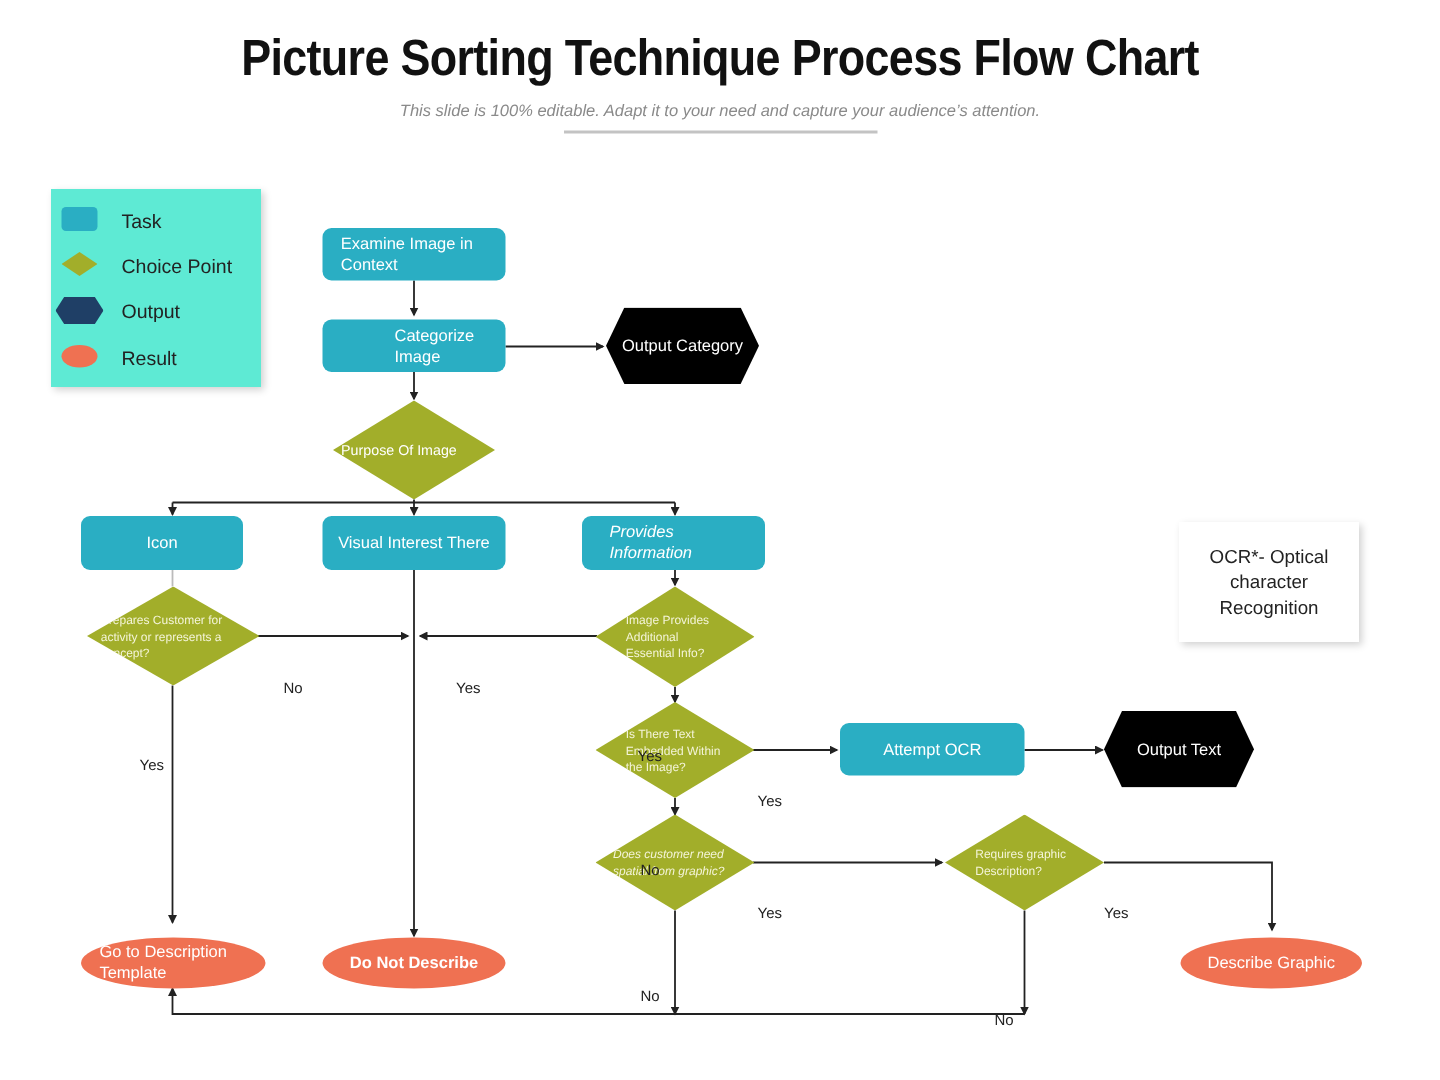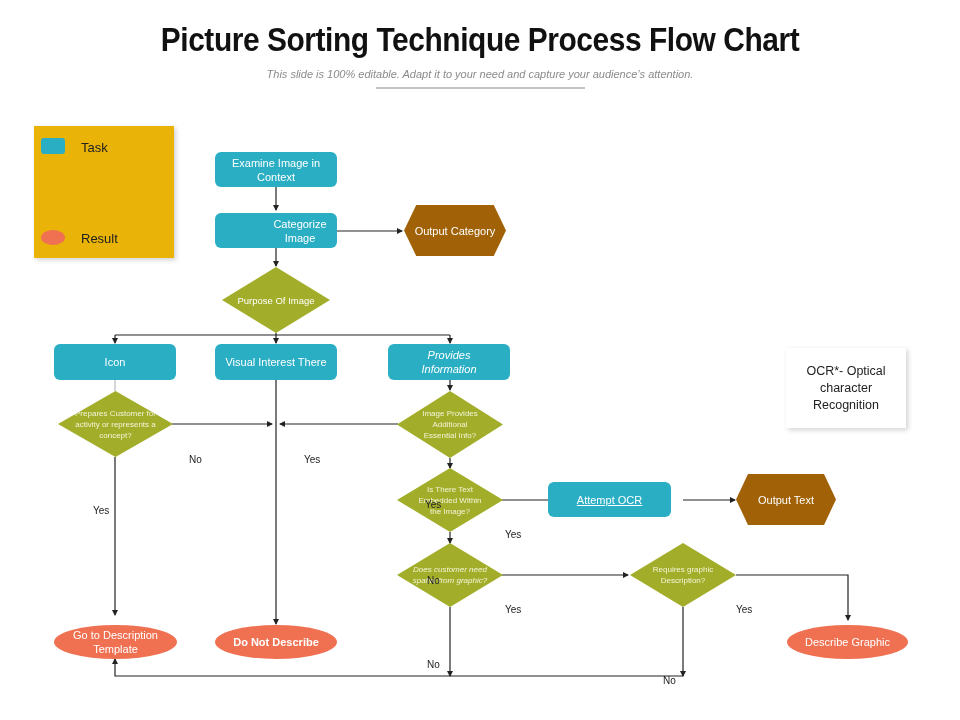--- a/index.html
+++ b/index.html
@@ -1,48 +1,56 @@
 <!DOCTYPE html>
 <html><head>
 <meta charset="utf-8">
 <style>
   html, body { margin: 0; padding: 0; background: #ffffff; }
   body { width: 960px; height: 720px; position: relative; overflow: hidden; font-family: "Liberation Sans", sans-serif; }
   .title { position: absolute; left: 0; width: 960px; top: 20px; text-align: center; font-family: "Liberation Sans", sans-serif; font-weight: bold; font-size: 34px; color: #111; letter-spacing: -0.5px; transform: scaleX(0.88); transform-origin: center; }
   .subtitle { position: absolute; left: 0; width: 960px; top: 68px; text-align: center; font-style: italic; font-size: 11px; color: #8a8a8a; }
   .title-rule { position: absolute; left: 376px; top: 87px; width: 209px; height: 2px; background: #c3c3c3; }
 
-  .legend { position: absolute; left: 34px; top: 126px; width: 140px; height: 132px; background: #eab308; box-shadow: 2px 2px 5px rgba(0,0,0,0.18); }
+  .legend { position: absolute; left: 34px; top: 126px; width: 140px; height: 132px; background: #5eead4; box-shadow: 2px 2px 5px rgba(0,0,0,0.18); }
   .legend-item { position: absolute; left: 0; height: 20px; width: 140px; }
   .legend-label { position: absolute; left: 47px; top: 2px; font-size: 13px; color: #222; }
   .legend-sw { position: absolute; }
 
   .note { position: absolute; left: 786px; top: 348px; width: 120px; height: 80px; background: #fff; box-shadow: 2px 2px 5px rgba(0,0,0,0.18); display: flex; align-items: center; justify-content: center; text-align: center; font-size: 12.5px; line-height: 17px; color: #222; }
 
   svg.flow { position: absolute; left: 0; top: 0; }
-  .node { position: absolute; display: flex; align-items: center; justify-content: center; text-align: center; color: #ffffff; box-sizing: border-box; }
+  .node { position: absolute; display: flex; align-items: center; justify-content: center; text-align: left; color: #ffffff; box-sizing: border-box; }
   .task { background: #2aaec3; border-radius: 6px; font-size: 11px; line-height: 14px; }
   .result { background: #ef7152; border-radius: 50%; font-size: 11px; line-height: 14px; }
-  .output { background: #a16207; clip-path: polygon(12% 0, 88% 0, 100% 50%, 88% 100%, 12% 100%, 0 50%); font-size: 11px; }
+  .output { background: #000000; clip-path: polygon(12% 0, 88% 0, 100% 50%, 88% 100%, 12% 100%, 0 50%); font-size: 11px; }
   .choice { background: #a2ae2a; clip-path: polygon(50% 0, 100% 50%, 50% 100%, 0 50%); }
   .choice span { display: block; width: 62%; font-size: 8px; line-height: 11px; color: #f4f4d8; }
   .choice.big span { font-size: 9.5px; width: 70%; color: #ffffff; }
   .lbl { position: absolute; font-size: 10px; color: #222; margin-top: 44px; }
 </style>
 </head>
 <body>
 
 <div class="title">Picture Sorting Technique Process Flow Chart</div>
 <div class="subtitle">This slide is 100% editable. Adapt it to your need and capture your audience’s attention.</div>
 <div class="title-rule"></div>
 
 <div class="legend">
   <div class="legend-item" style="top:12px">
     <div class="legend-sw" style="left:7px;top:0;width:24px;height:16px;background:#2aaec3;border-radius:3px;"></div>
     <span class="legend-label">Task</span>
+  </div>
+  <div class="legend-item" style="top:42px">
+    <div class="legend-sw" style="left:7px;top:0;width:24px;height:16px;background:#a2ae2a;clip-path:polygon(50% 0,100% 50%,50% 100%,0 50%);"></div>
+    <span class="legend-label">Choice Point</span>
+  </div>
+  <div class="legend-item" style="top:72px">
+    <div class="legend-sw" style="left:3px;top:0;width:32px;height:18px;background:#1f3f66;clip-path:polygon(18% 0,82% 0,100% 50%,82% 100%,18% 100%,0 50%);"></div>
+    <span class="legend-label">Output</span>
   </div>
   <div class="legend-item" style="top:103px">
     <div class="legend-sw" style="left:7px;top:1px;width:24px;height:15px;background:#ef7152;border-radius:50%;"></div>
     <span class="legend-label">Result</span>
   </div>
 </div>
 
 <svg class="flow" width="960" height="720">
   <defs>
     <marker id="arr" markerWidth="6" markerHeight="6" refX="5" refY="3" orient="auto" markerUnits="userSpaceOnUse">
@@ -82,40 +90,40 @@
 <div class="node task" style="left:215px;top:213px;width:122px;height:35px;padding-left:48px;">
   <span>Categorize Image</span>
 </div>
 <div class="node output" style="left:404px;top:205px;width:102px;height:51px;">
   <span>Output Category</span>
 </div>
 <div class="node choice big" style="left:222px;top:267px;width:108px;height:66px;">
   <span style="width:90%;">Purpose Of Image</span>
 </div>
 
-<div class="node task" style="left:54px;top:344px;width:122px;height:36px;">
+<div class="node task" style="left:54px;top:344px;width:108px;height:36px;">
   <span>Icon</span>
 </div>
 <div class="node task" style="left:215px;top:344px;width:122px;height:36px;">
   <span>Visual Interest There</span>
 </div>
 <div class="node task" style="left:388px;top:344px;width:122px;height:36px;font-style:italic;">
   <span style="width:70%;">Provides Information</span>
 </div>
 
 <div class="node choice" style="left:58px;top:391px;width:115px;height:66px;">
   <span style="width:84%;">Prepares Customer for activity or represents a concept?</span>
 </div>
 <div class="node choice" style="left:397px;top:391px;width:106px;height:67px;">
   <span>Image Provides Additional Essential Info?</span>
 </div>
 <div class="node choice" style="left:397px;top:468px;width:106px;height:64px;">
   <span>Is There Text Embedded Within the Image?</span>
 </div>
-<div class="node task" style="left:548px;top:482px;width:123px;height:35px;text-decoration:underline;">
+<div class="node task" style="left:560px;top:482px;width:123px;height:35px;">
   <span>Attempt OCR</span>
 </div>
 <div class="node output" style="left:736px;top:474px;width:100px;height:51px;">
   <span>Output Text</span>
 </div>
 <div class="node choice" style="left:397px;top:543px;width:106px;height:64px;">
   <span style="width:78%;font-style:italic;">Does customer need spatial from graphic?</span>
 </div>
 <div class="node choice" style="left:630px;top:543px;width:106px;height:64px;">
   <span>Requires graphic Description?</span>

